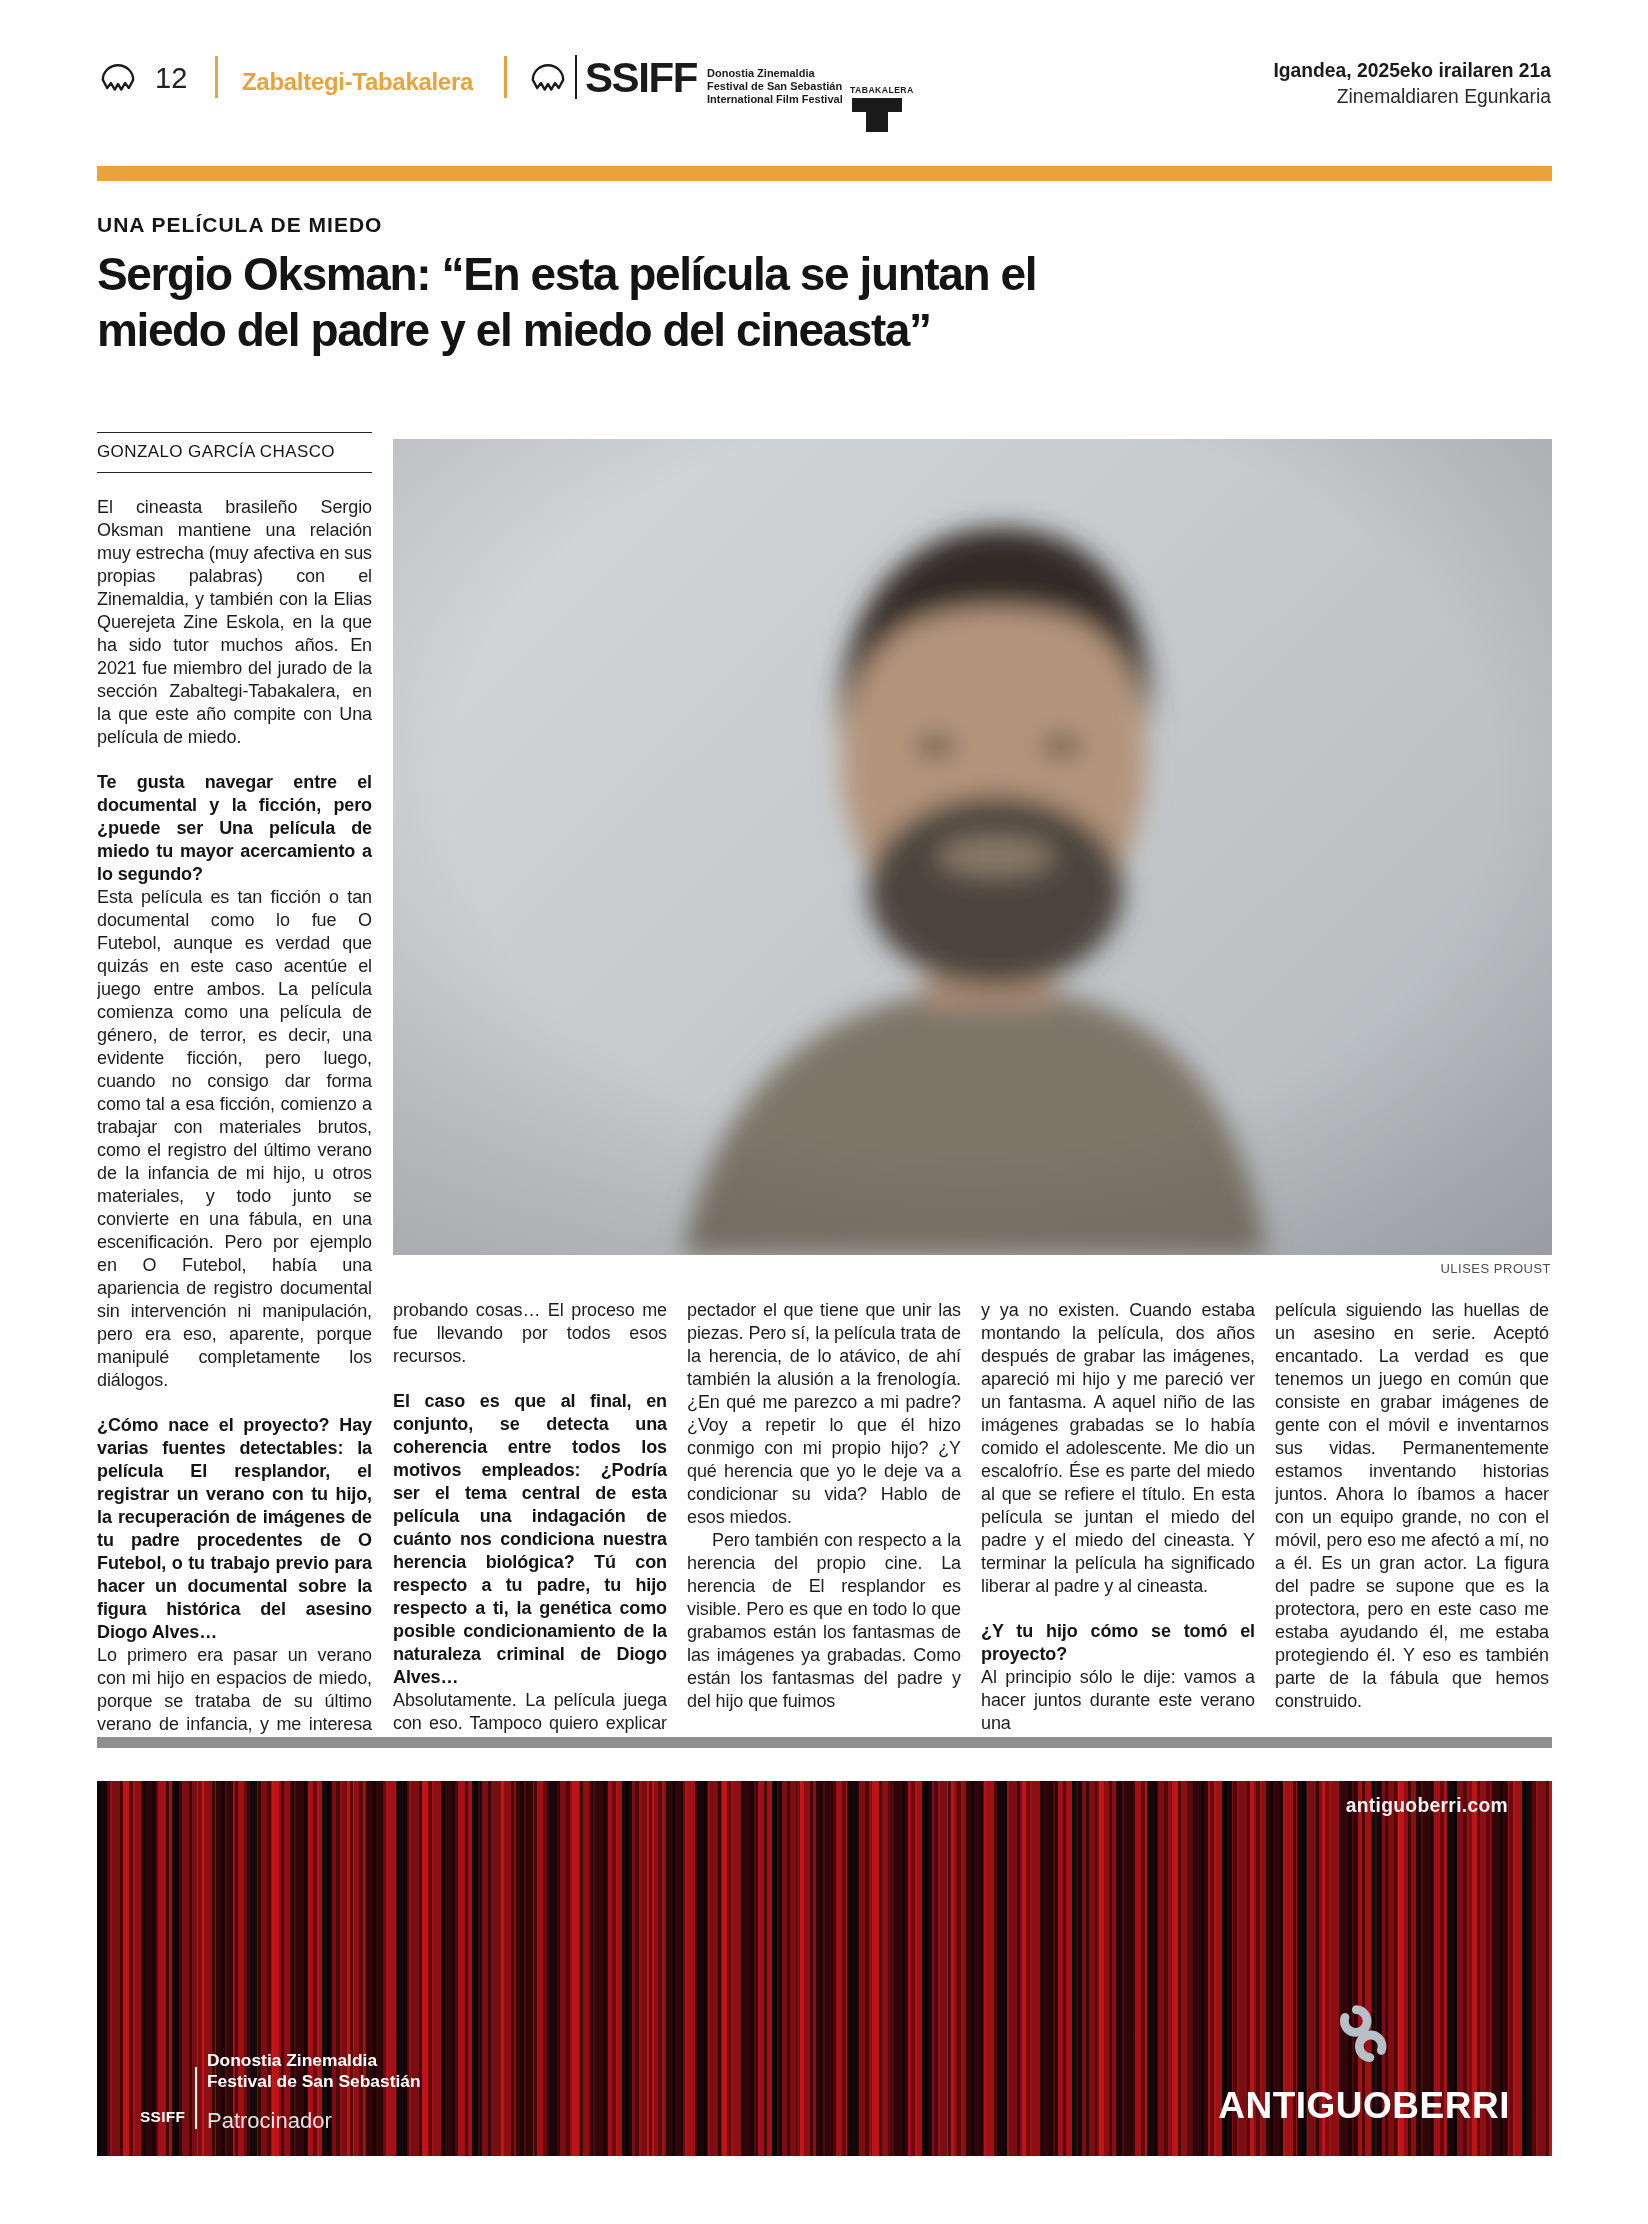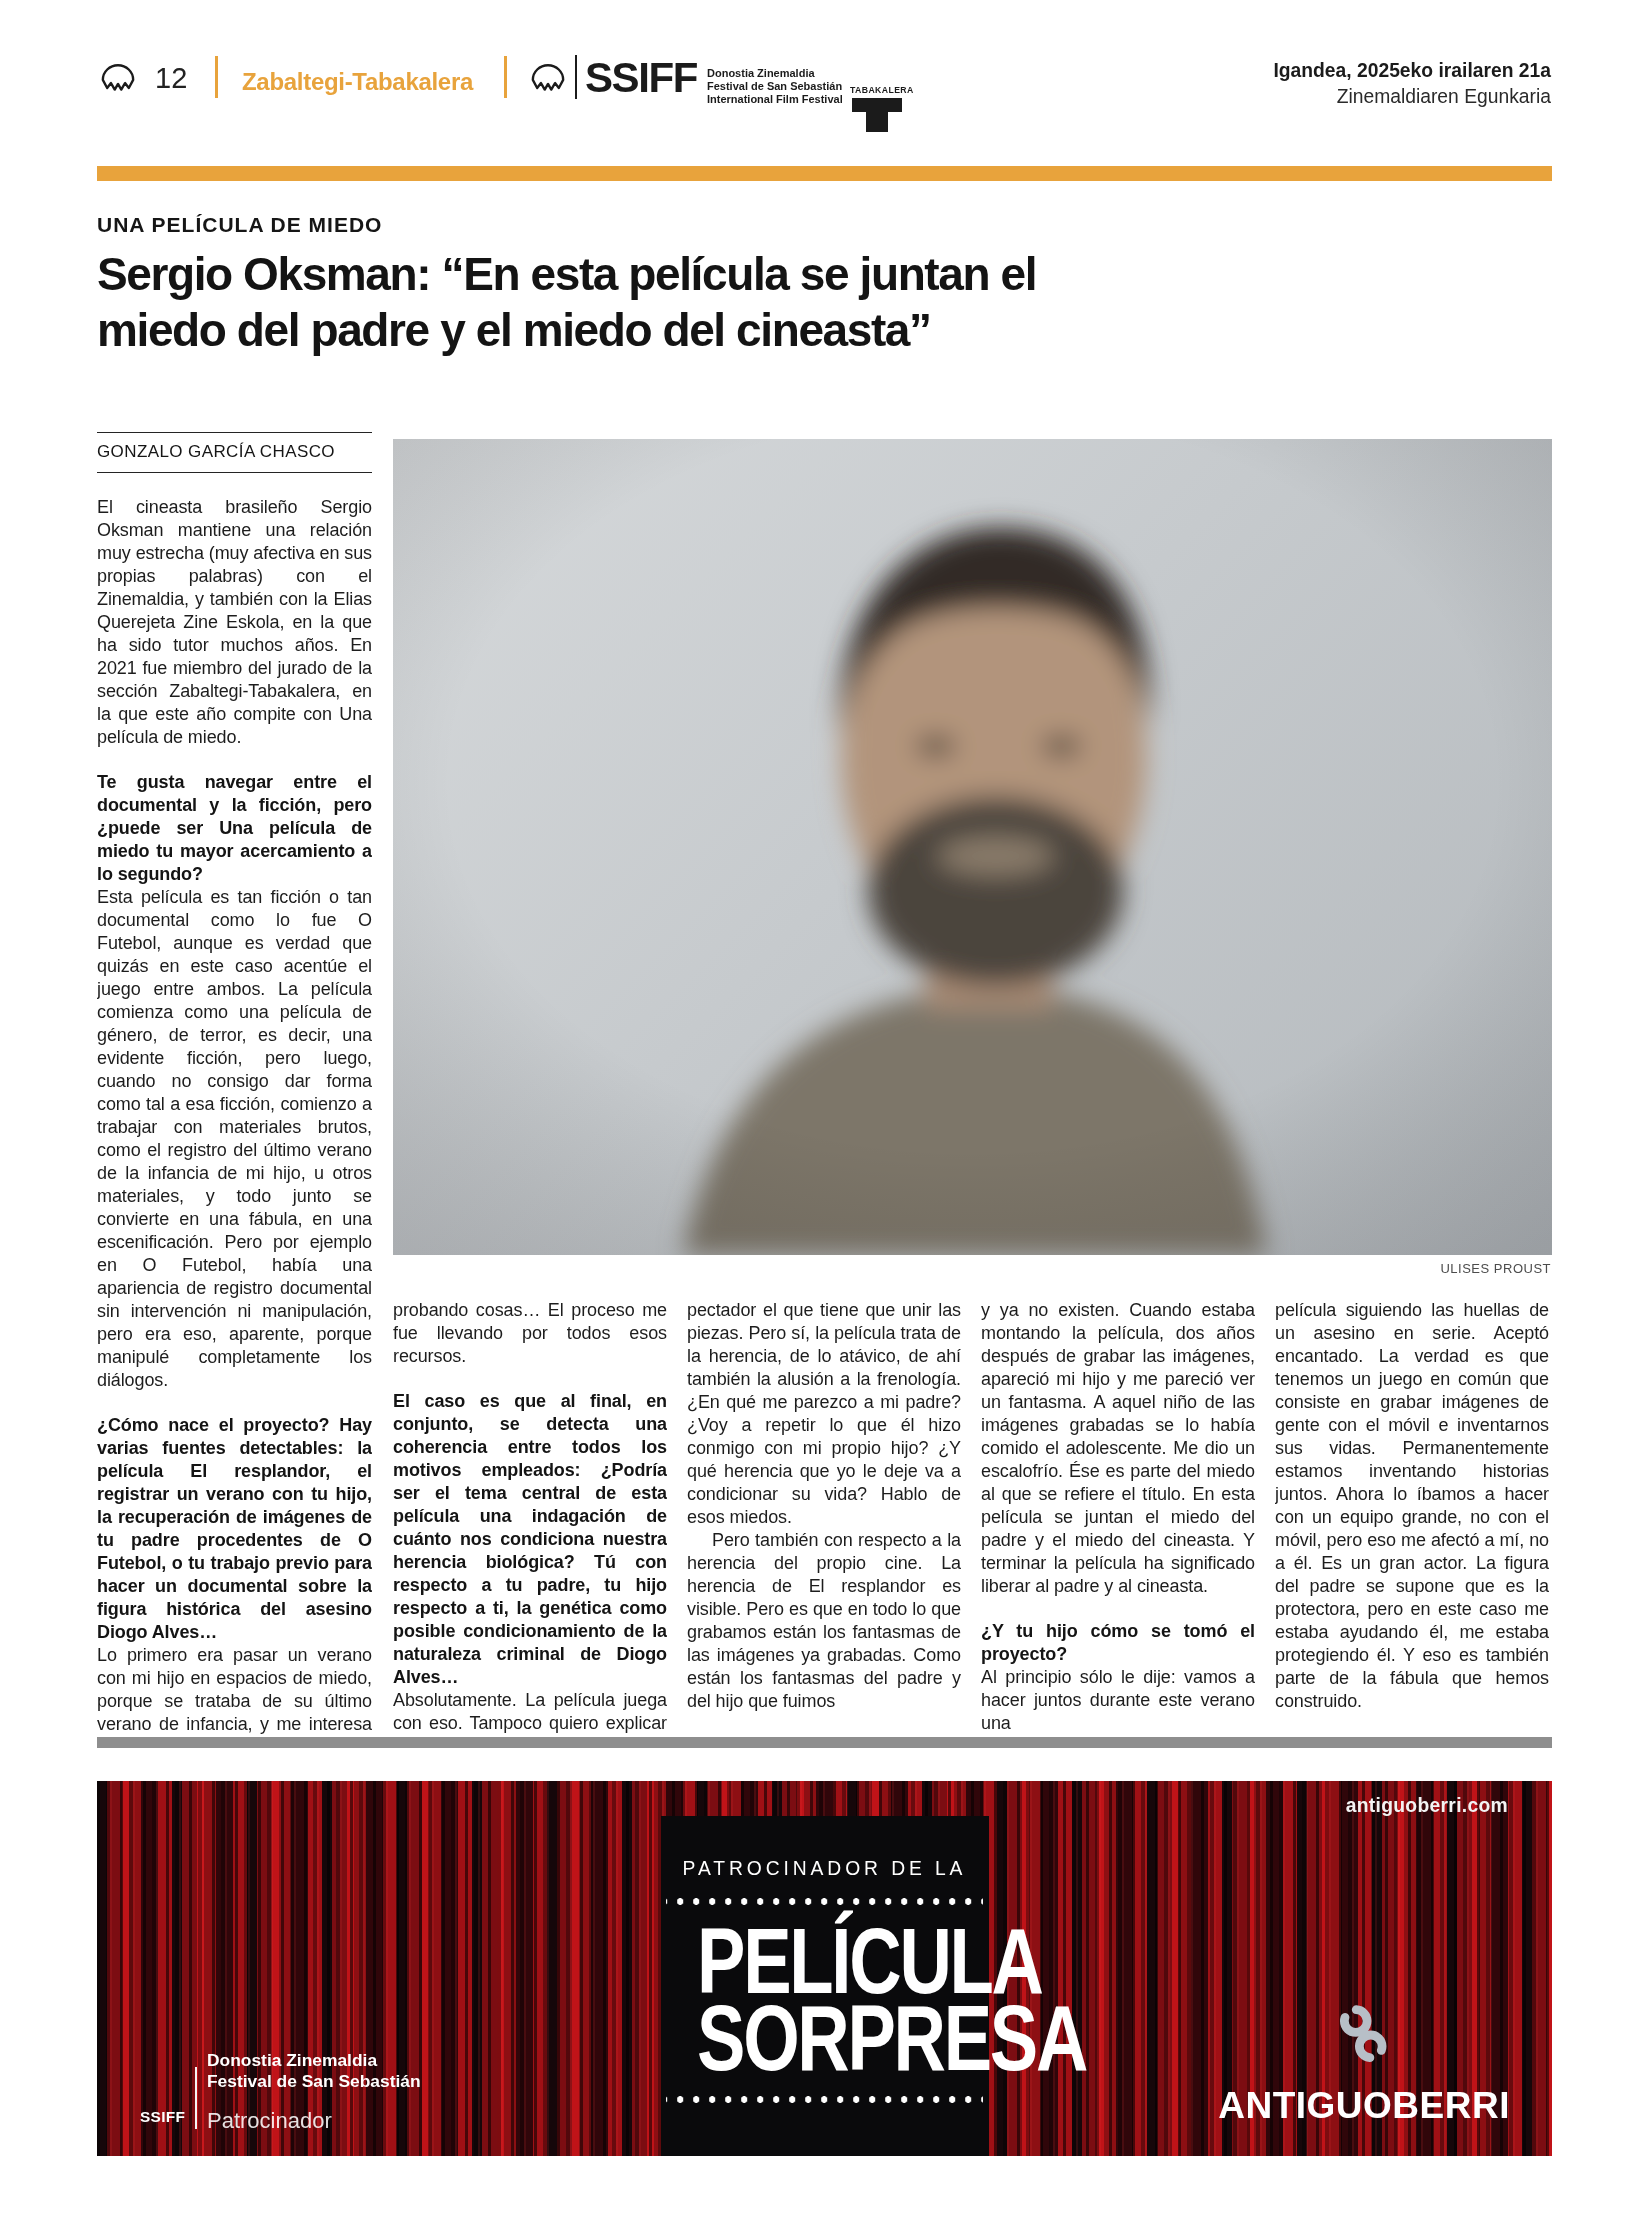--- a/index.html
+++ b/index.html
@@ -170,27 +170,20 @@
     <div class="col">
       <p class="bt">película siguiendo las huellas de un asesino en serie. Aceptó encantado. La verdad es que tenemos un juego en común que consiste en grabar imágenes de gente con el móvil e inventarnos sus vidas. Permanentemente estamos inventando historias juntos. Ahora lo íbamos a hacer con un equipo grande, no con el móvil, pero eso me afectó a mí, no a él. Es un gran actor. La figura del padre se supone que es la protectora, pero en este caso me estaba ayudando él, me estaba protegiendo él. Y eso es también parte de la fábula que hemos construido.</p>
     </div>
   </div>
 
   <div class="gray-bar"></div>
 
   <div class="ad">
     <div class="ad-url">antiguoberri.com</div>
 
-    <div class="marquee">
-      <div class="m-kicker">PATROCINADOR DE LA</div>
-      <div class="m-dots"></div>
-      <div class="m-title m-t1">PELÍCULA</div>
-      <div class="m-title">SORPRESA</div>
-      <div class="m-dots"></div>
-    </div>
 
     <div class="sp-ssiff">SSIFF</div>
     <div class="sp-rule"></div>
     <div class="sp-lines">
       <div class="sp-l-bold">Donostia Zinemaldia</div>
       <div class="sp-l-bold">Festival de San Sebastián</div>
       <div class="sp-role">Patrocinador</div>
     </div>
 
     <div class="brand">

